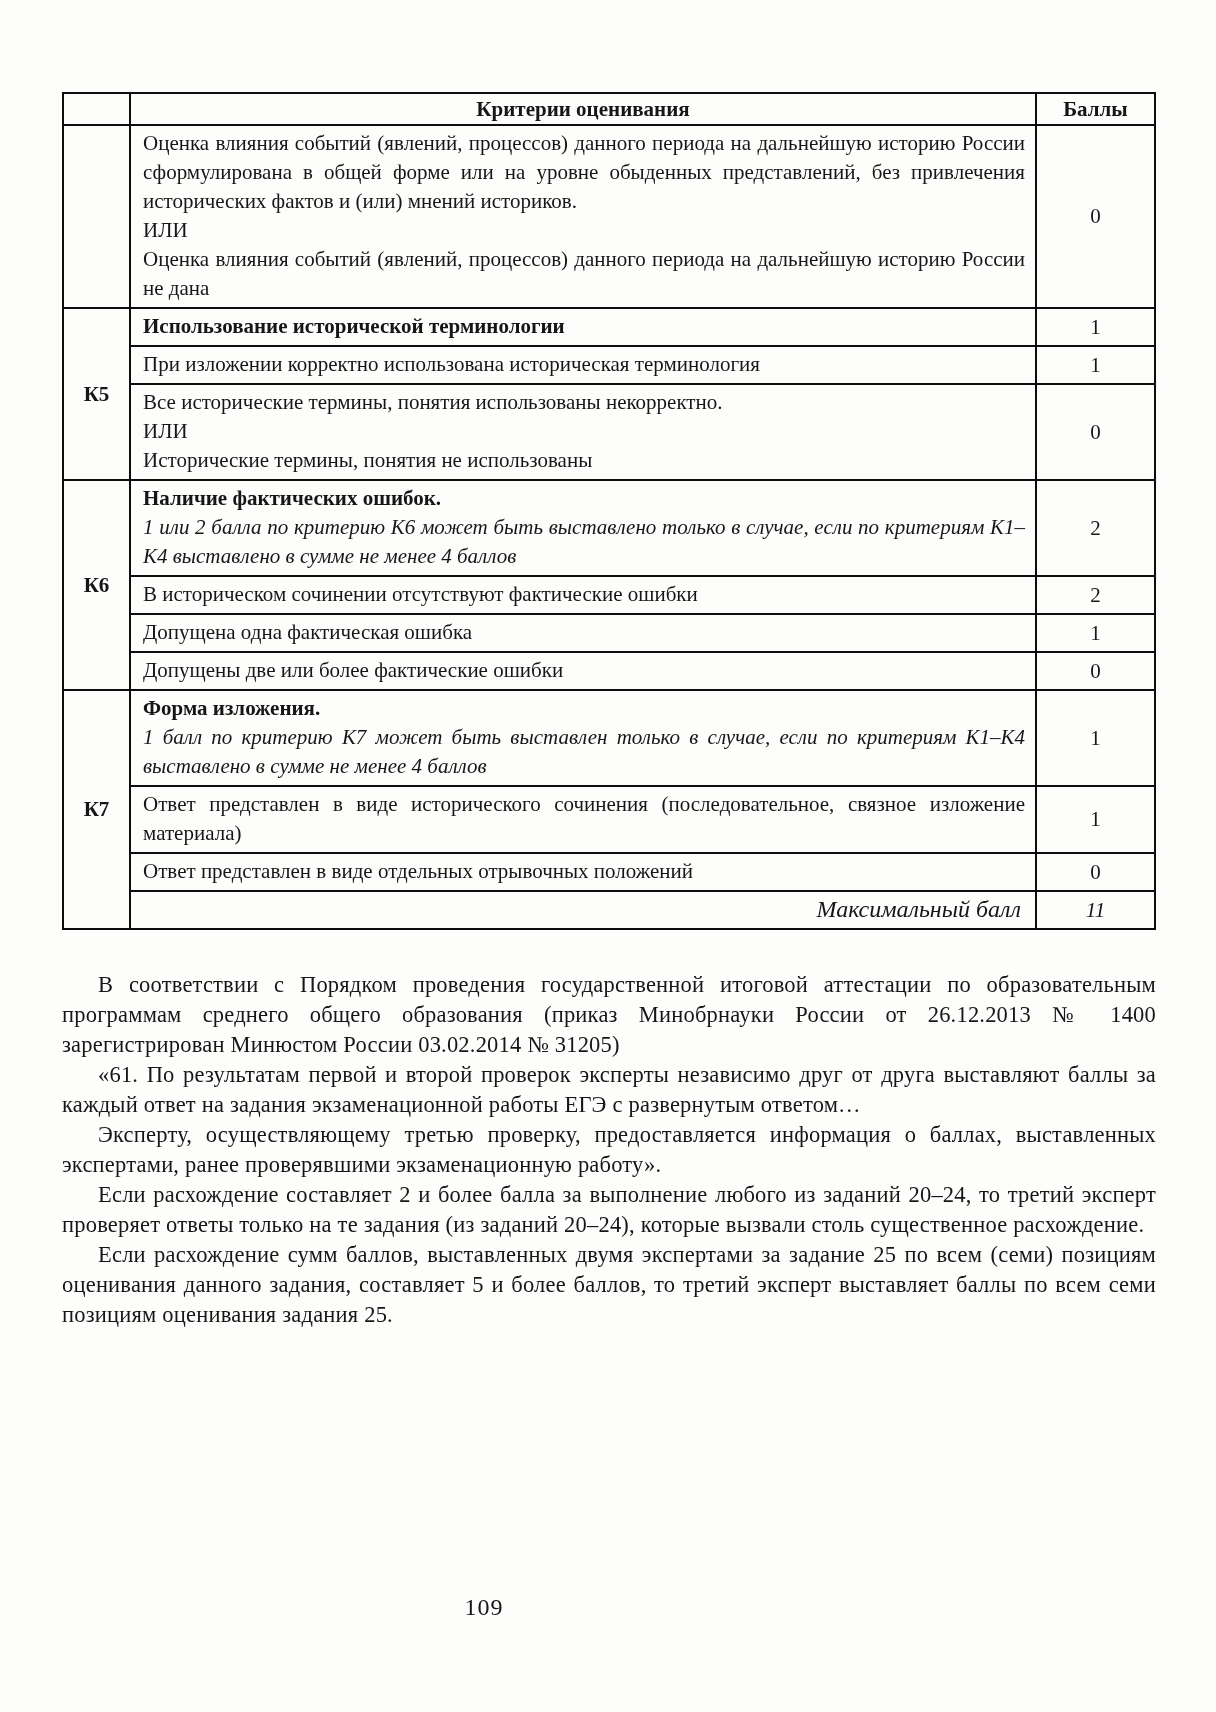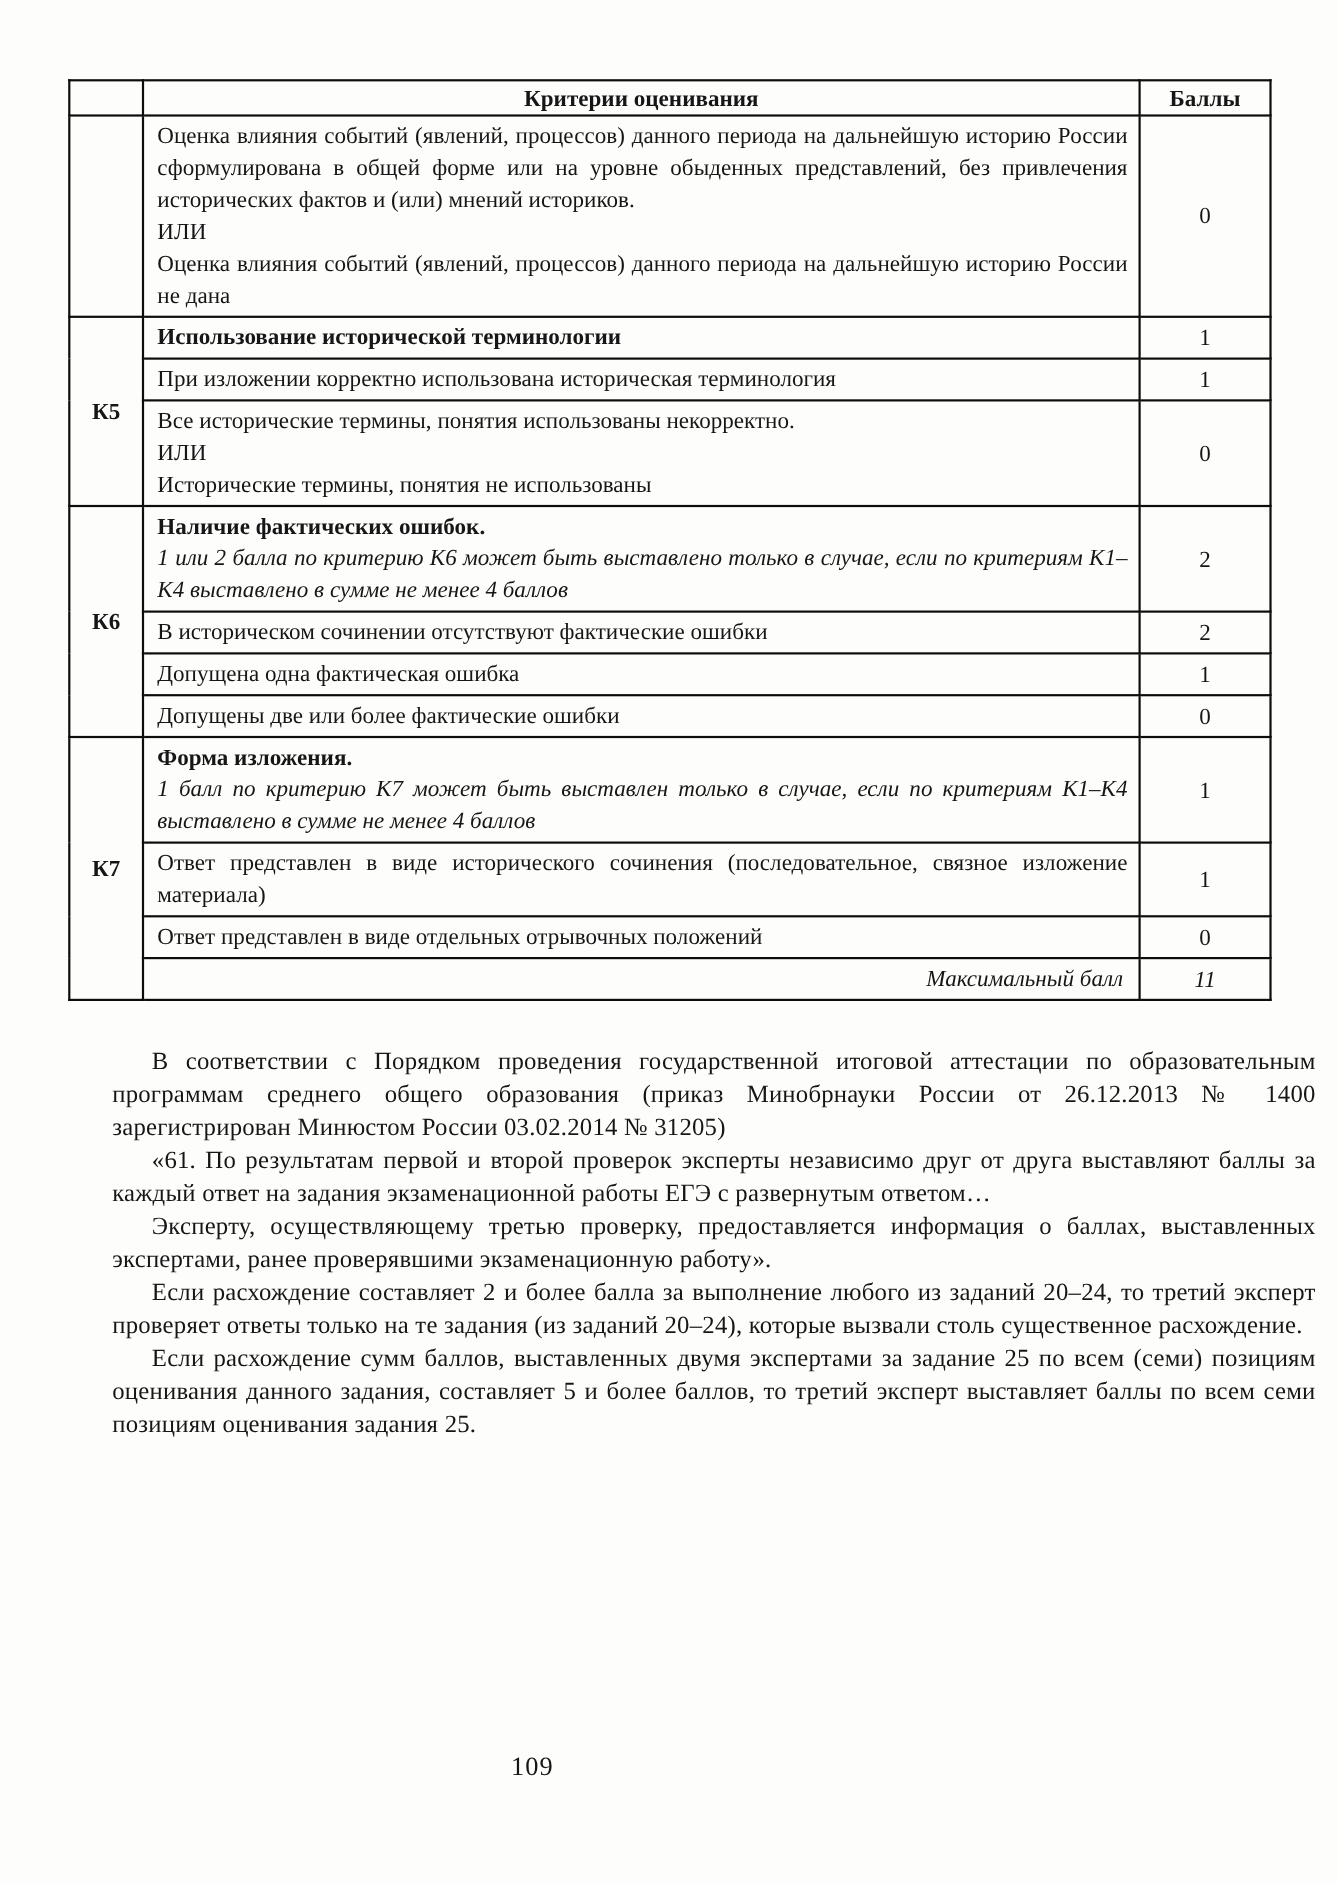--- a/index.html
+++ b/index.html
@@ -5,21 +5,21 @@
   * { box-sizing: border-box; }
   html, body { margin: 0; padding: 0; }
   body {
     width: 1216px; height: 1712px;
     background: #fdfdfc;
     color: #161616;
     font-family: "Liberation Serif", "DejaVu Serif", serif;
     position: relative;
     overflow: hidden;
   }
-  .page { padding: 72px 60px 0 62px; }
+  .page { padding: 92px 60px 0 62px; }
 
   
   table.crit {
     border-collapse: collapse;
     width: 1092px;
     table-layout: fixed;
   }
   table.crit td {
     border: 2px solid #0d0d0d;
   }
@@ -53,34 +53,33 @@
     vertical-align: middle;
     font-size: 21px;
     padding: 2px;
   }
   .seg { margin: 0; }
   .seg.bold { font-weight: bold; }
   .seg.bi   { font-weight: normal; font-style: italic; }
   .max-label {
     text-align: right;
     font-style: italic;
-    font-size: 21px;
+    font-size: 24px;
     padding-right: 14px;
   }
   .max-score { font-style: italic; }
 
   
   .text-block {
     margin-top: 40px;
     width: 1094px;
     font-size: 22.5px;
     line-height: 30px;
     letter-spacing: 0.2px;
     text-align: justify;
-    margin-left: 40px;
   }
   .text-block p {
     margin: 0;
     text-indent: 36px;
   }
 
   .page-number {
     position: absolute;
     top: 1594px;
     left: 0;

